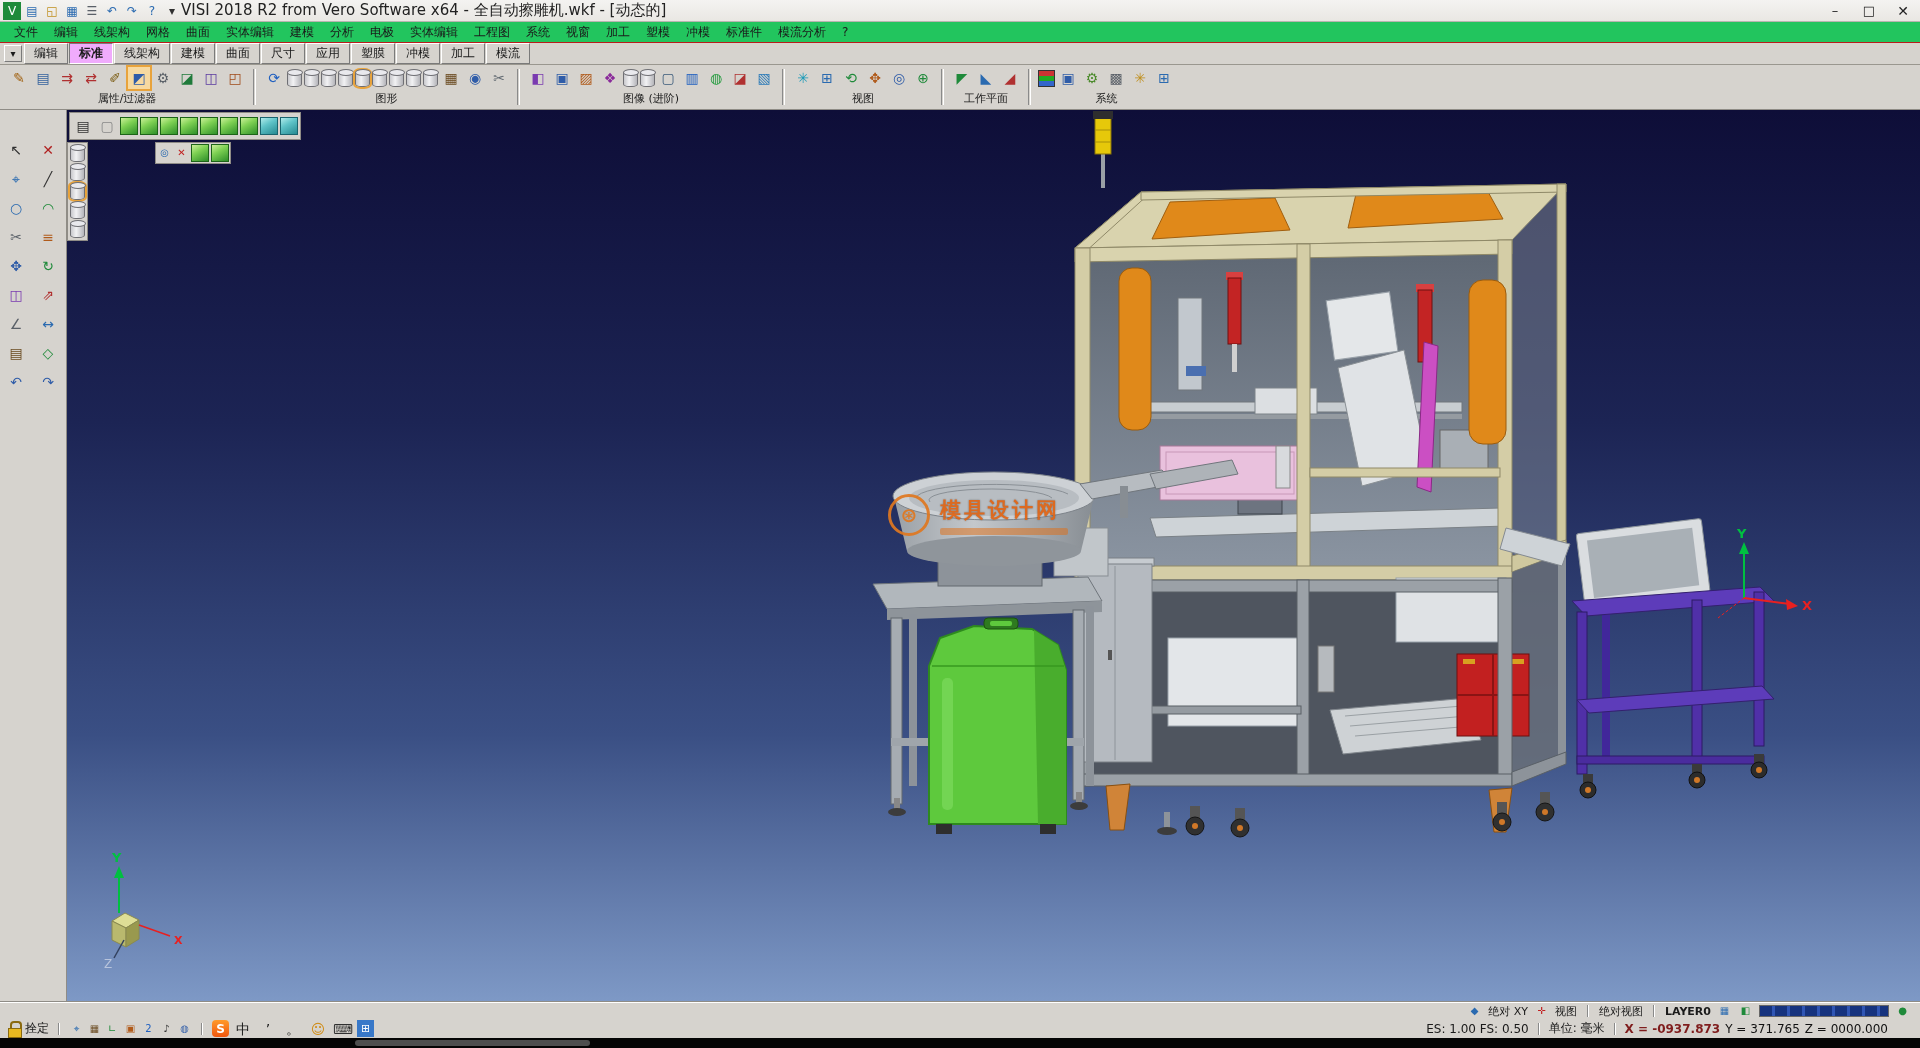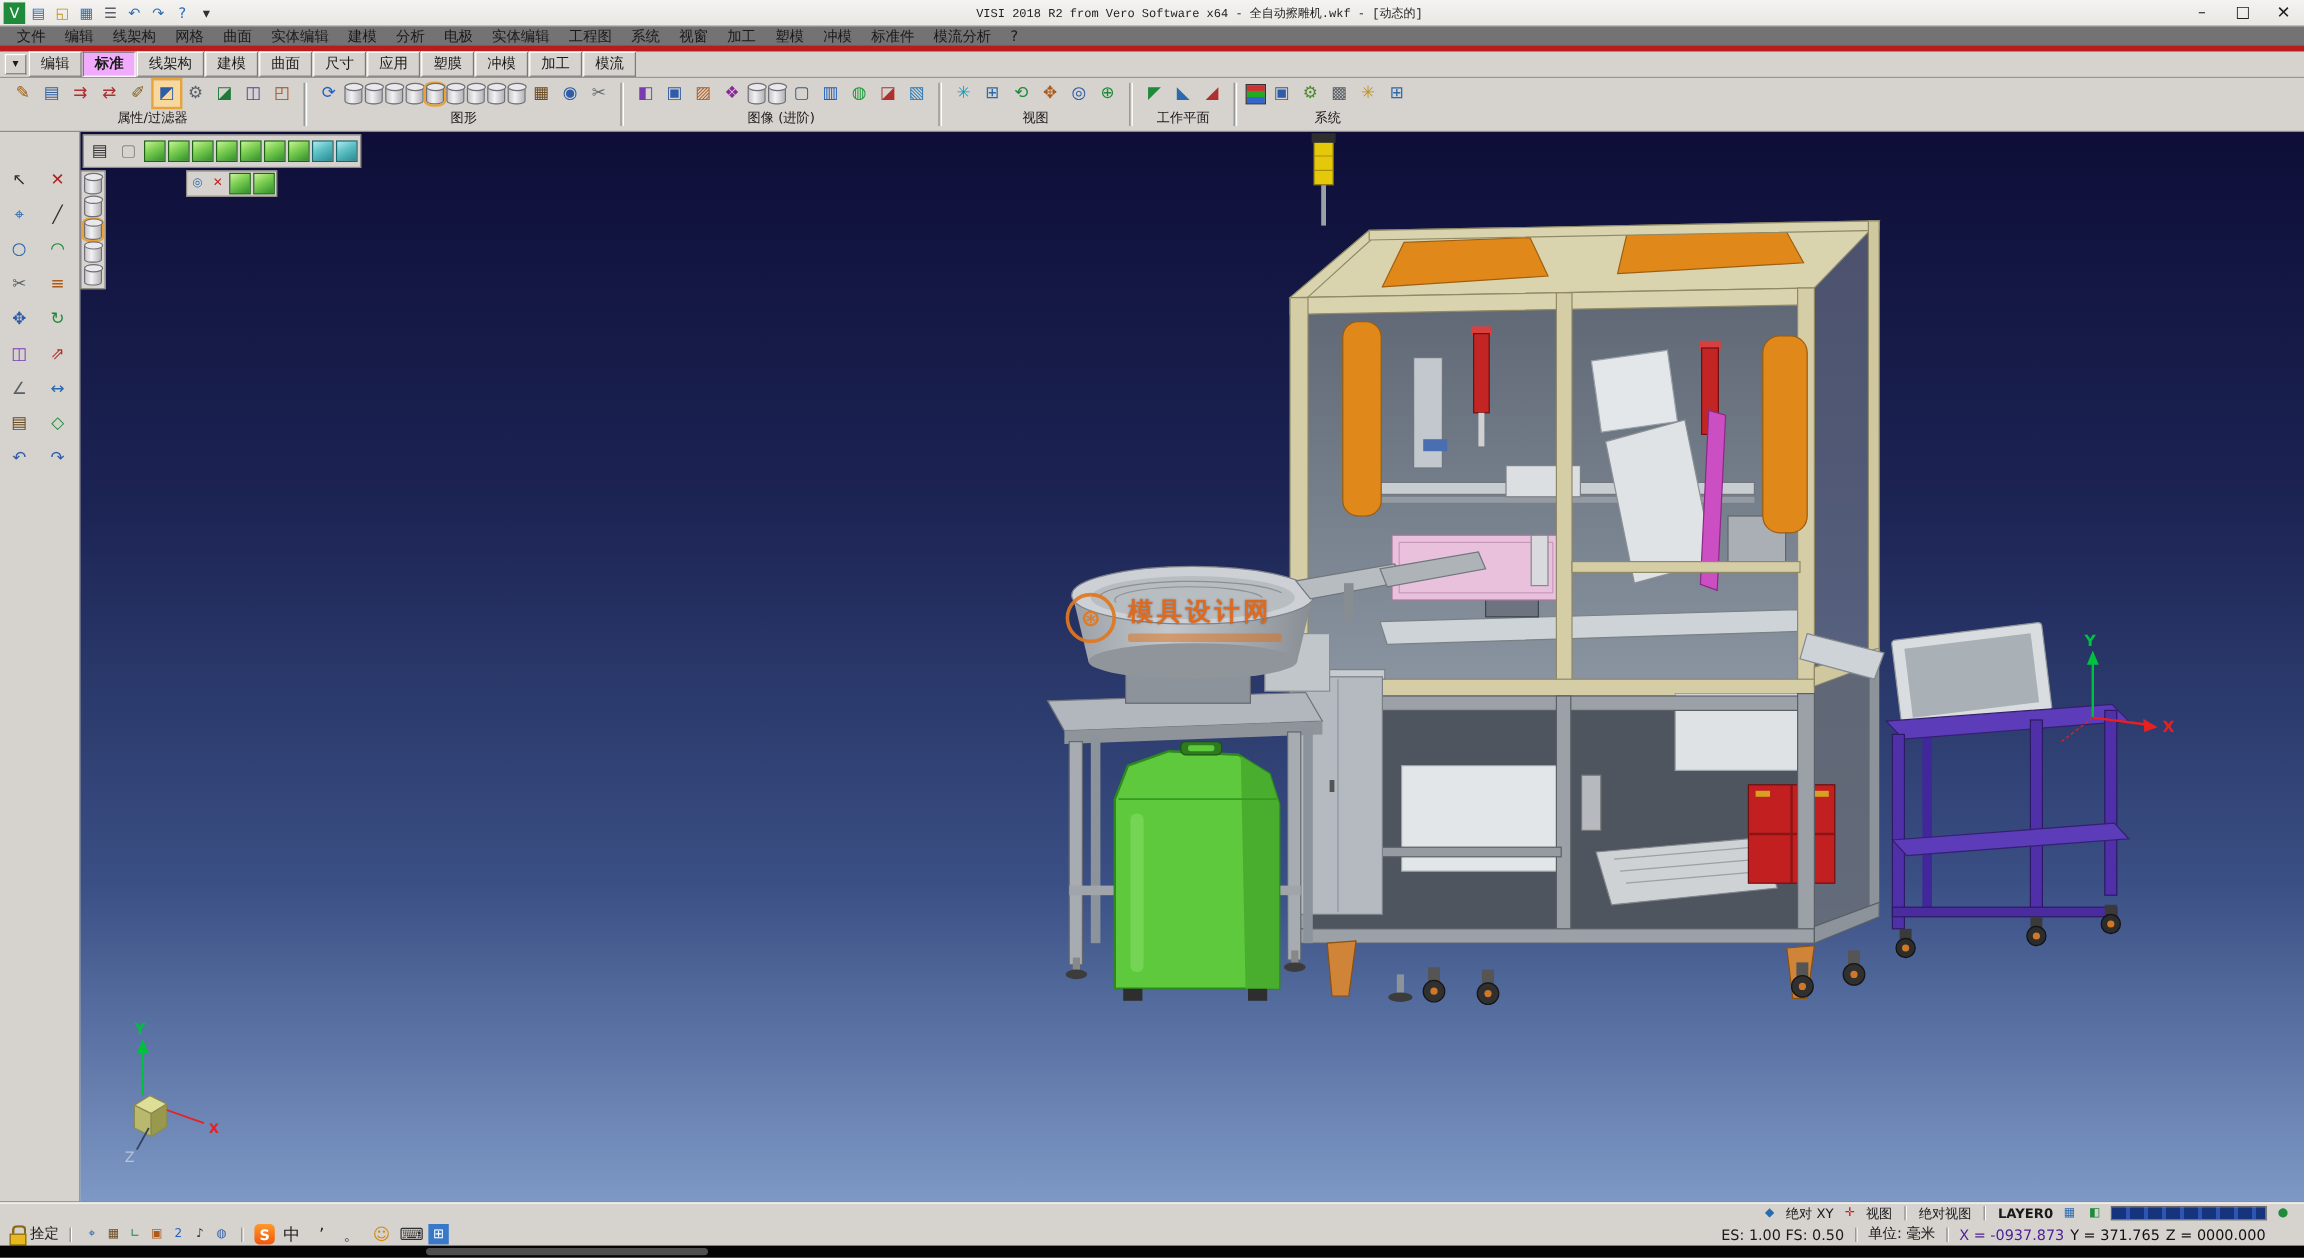--- a/index.html
+++ b/index.html
@@ -4,27 +4,27 @@
 <style>
   * { box-sizing: border-box; margin: 0; padding: 0; }
   html,body { width:1920px; height:1048px; background:#000; }
   body { font-family:"DejaVu Sans","Liberation Sans",sans-serif; font-size:12px; color:#1a1a1a; }
   .app { position:relative; width:1920px; height:1048px; background:#d6d3ce; overflow:hidden; }
 
   
   .titlebar { position:absolute; left:0; top:0; width:1920px; height:22px; background:linear-gradient(#f4f3f1,#e9e7e3); display:flex; align-items:center; border-bottom:1px solid #b8b5b0; }
   .qa { display:flex; align-items:center; gap:2px; padding-left:3px; }
   .qa .icon { width:18px; height:18px; font-size:12px; }
-  .title { flex:1; text-align:center; font-size:10px; color:#222; white-space:nowrap; overflow:hidden;font-family:Liberation Mono, monospace; }
+  .title { flex:1; font-size:15px; color:#222; white-space:nowrap; overflow:hidden; }
   .wincontrols { display:flex; }
   .winbtn { width:34px; height:21px; display:flex; align-items:center; justify-content:center; font-size:13px; color:#222; }
   .winbtn:last-child { font-size:14px; }
 
   
-  .menubar { position:absolute; left:0; top:22px; width:1920px; height:21px; background:#737373; display:flex; align-items:center; padding-left:6px; border-bottom:5px solid #b91c1c; }
+  .menubar { position:absolute; left:0; top:22px; width:1920px; height:21px; background:#22c55e; display:flex; align-items:center; padding-left:6px; border-bottom:1px solid #b91c1c; }
   .menu-item { padding:2px 8px; cursor:default; white-space:nowrap; }
 
   
   .tabbar { position:absolute; left:0; top:43px; width:1920px; height:22px; background:#d6d3ce; display:flex; align-items:center; padding-left:4px; border-bottom:1px solid #9a978f; }
   .tab-drop { width:18px; height:17px; border:1px solid; border-color:#fff #7a7a7a #7a7a7a #fff; background:#d6d3ce; display:flex; align-items:center; justify-content:center; margin-right:2px; font-size:10px; }
   .tabs { display:flex; gap:1px; }
   .tab { padding:1px 9px; border:1px solid; border-color:#fff #7a7a7a #7a7a7a #fff; background:#d6d3ce; white-space:nowrap; }
   .tab.active { background:#f0abfc; font-weight:bold; border-color:#7a7a7a #fff #fff #7a7a7a; }
 
   
@@ -66,21 +66,21 @@
   
   .status1 { position:absolute; left:0; top:1002px; width:1920px; height:17px; background:#d6d3ce; border-top:1px solid #fff; box-shadow:0 -1px 0 #8f8c86; display:flex; align-items:center; gap:6px; padding:0 10px; font-size:11px; }
   .status1 .spacer { flex:1; }
   .status2 { position:absolute; left:0; top:1019px; width:1920px; height:19px; background:#d6d3ce; display:flex; align-items:center; gap:5px; padding:0 8px; font-size:12px; }
   .s2group { display:flex; align-items:center; gap:3px; }
   .vsep { width:2px; height:12px; border-left:1px solid #8a8a8a; border-right:1px solid #fff; margin:0 4px; }
   .bluebar { width:130px; height:12px; border:1px solid #666; background:repeating-linear-gradient(90deg,#16337e 0 12px,#2f55b4 12px 15px); }
   .lockic { width:12px; height:15px; position:relative; display:inline-block; }
   .lockic::before { content:""; position:absolute; left:2px; top:0; width:8px; height:8px; border:2px solid #8a6a10; border-bottom:none; border-radius:4px 4px 0 0; }
   .lockic::after { content:""; position:absolute; left:0; top:7px; width:12px; height:8px; background:#e8b820; border:1px solid #8a6a10; }
-  .coord-x { color:#4c1d95; font-weight:normal; }
+  .coord-x { color:#7f1d1d; font-weight:bold; }
   .coord { color:#111; }
   .layer { font-weight:bold; }
   .pushright { margin-left:auto; }
   .bottomstrip { position:absolute; left:0; top:1038px; width:1920px; height:10px; background:#050505; }
   .taskseg { position:absolute; left:355px; top:2px; width:235px; height:6px; background:#4e4e4e; border-radius:3px; }
 </style>
 </head>
 <body>
 
 <div class="app">

